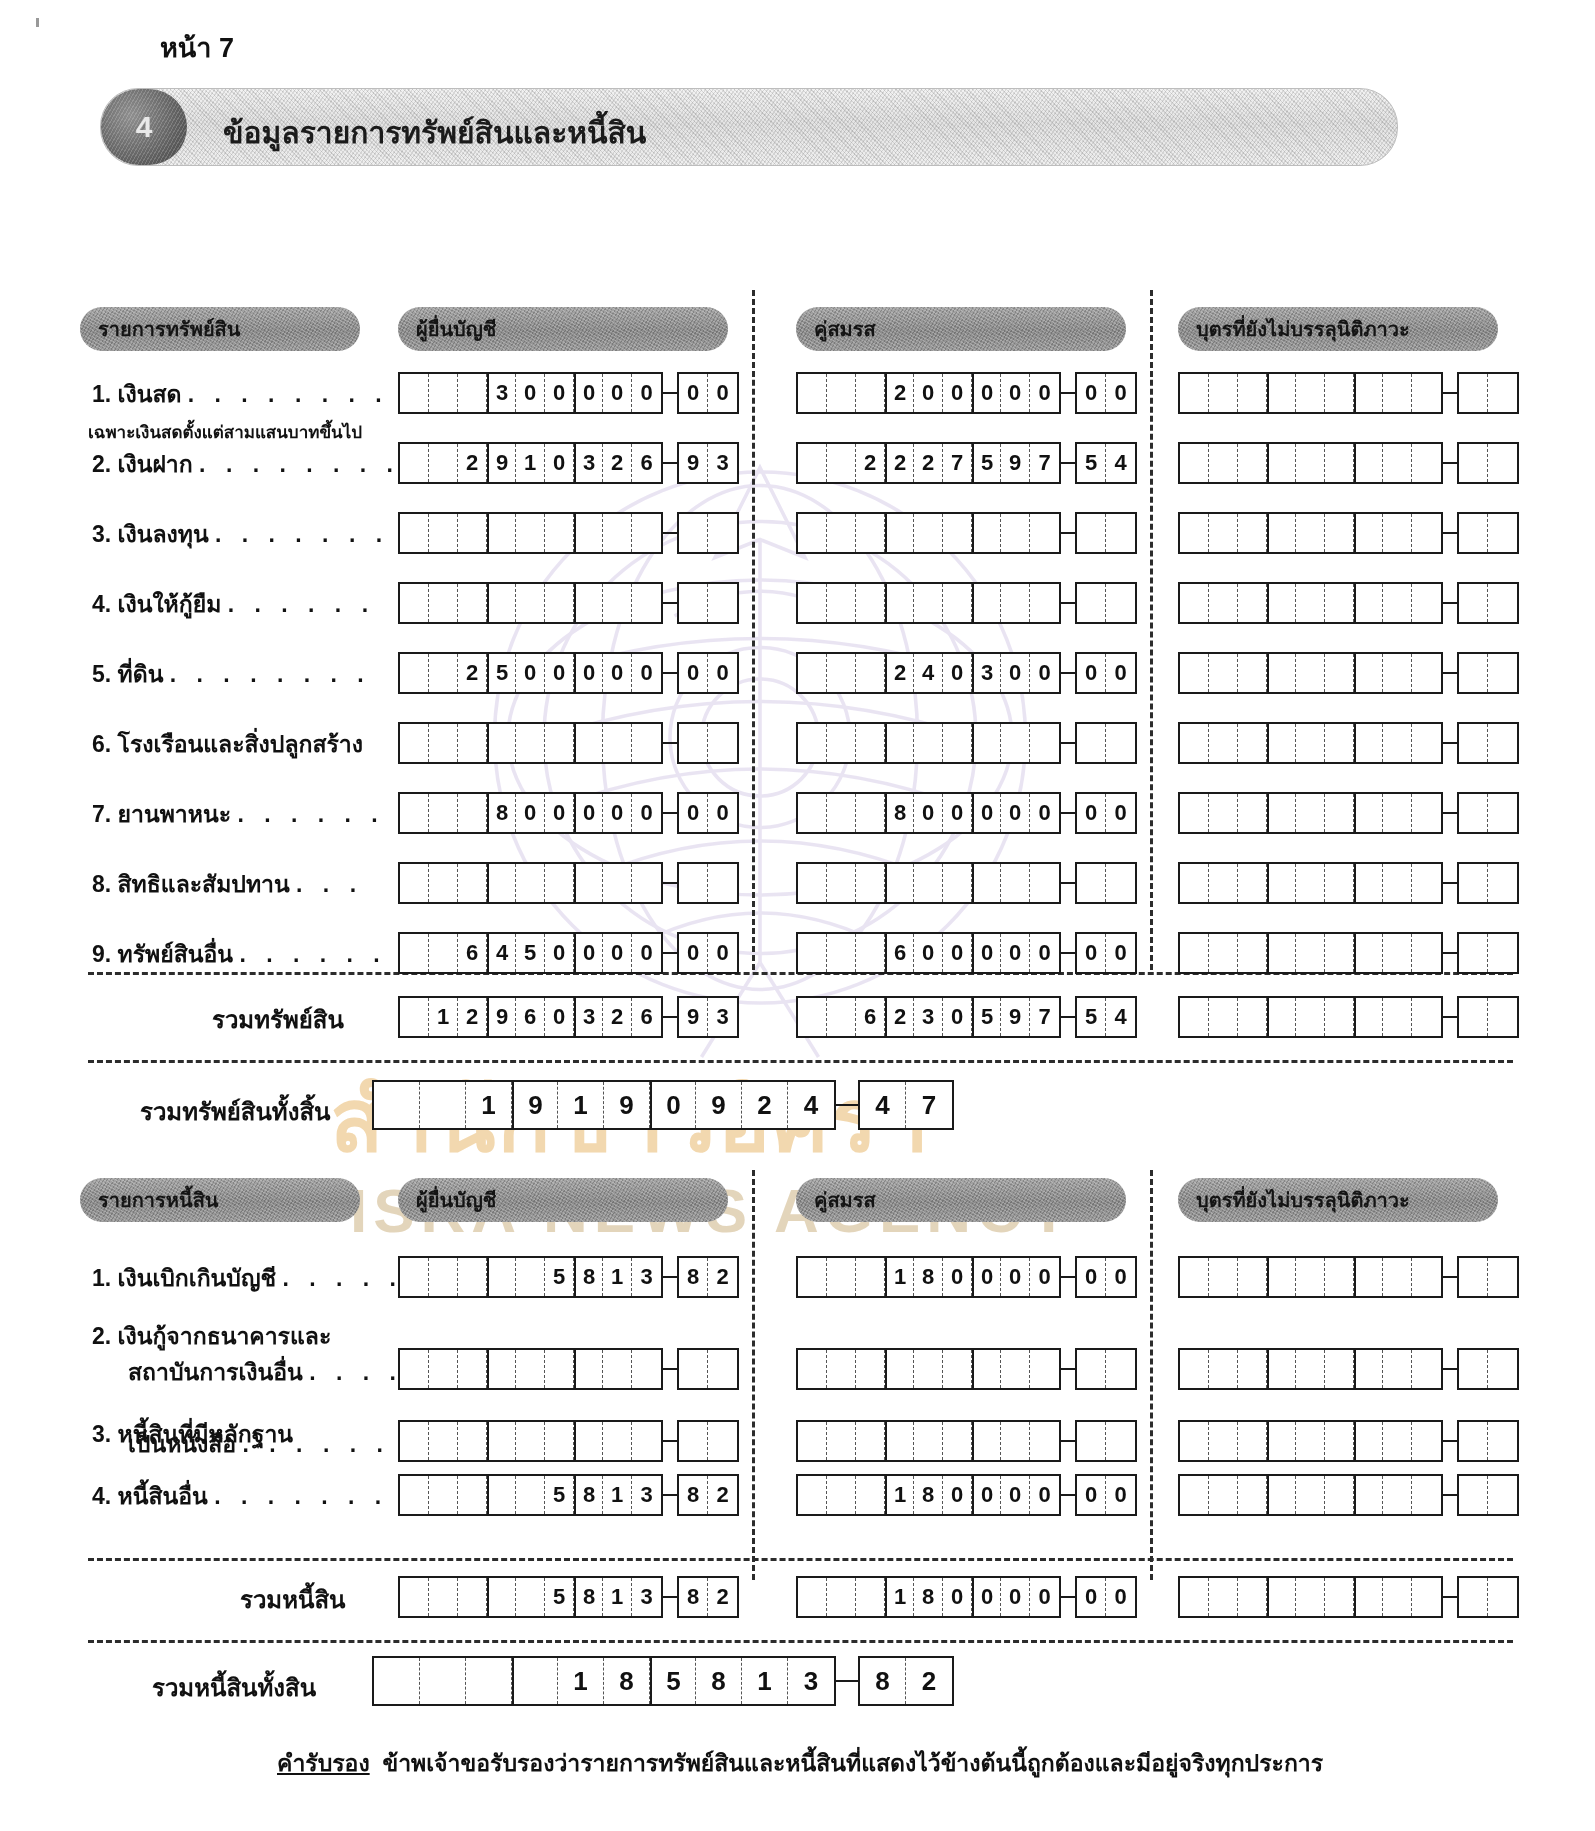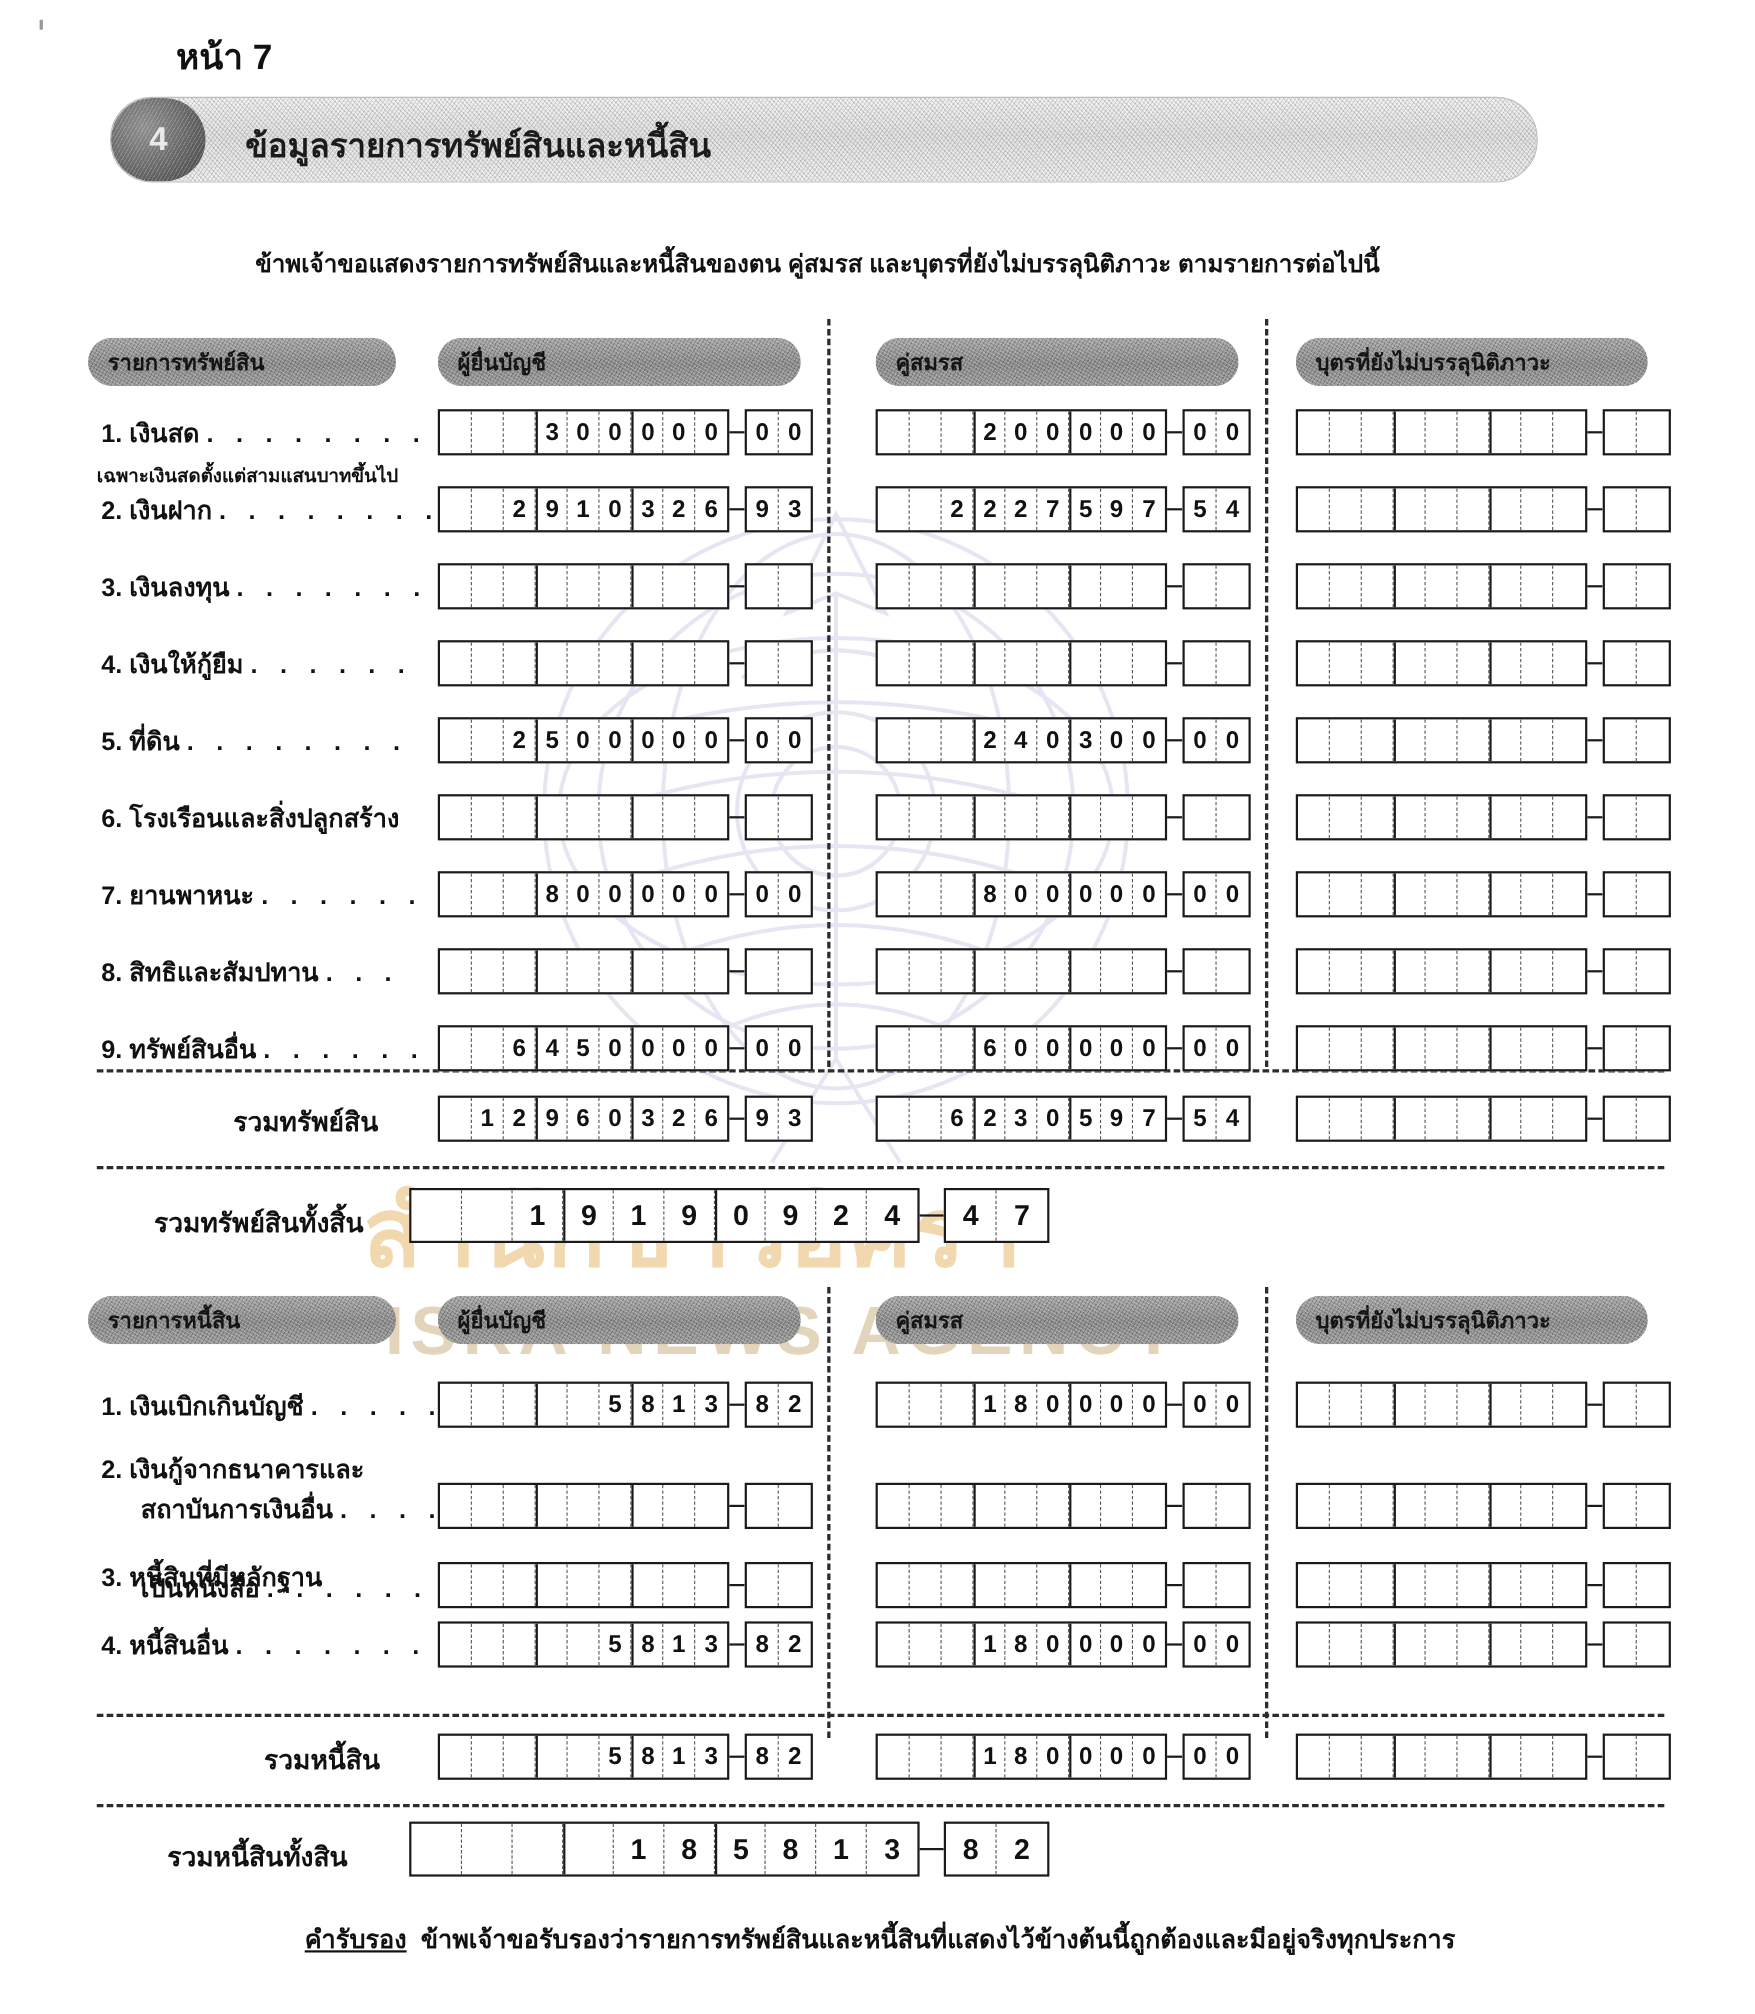--- a/index.html
+++ b/index.html
@@ -27,21 +27,21 @@
   }
   .wm-seal{
     left:420px;top:400px;width:680px;height:720px;
     border-radius:50%;
     opacity:.30;
   }
   .wm-seal svg{width:100%;height:100%;}
 
   
   .pageno{
-    position:absolute;left:160px;top:26px;font-size:32px;font-weight:bold;
+    position:absolute;left:160px;top:26px;font-size:27px;font-weight:bold;
     z-index:3;
   }
   .speck{position:absolute;left:36px;top:18px;width:3px;height:9px;background:#999;}
 
   
   .banner{
     position:absolute;left:100px;top:88px;width:1296px;height:76px;
     border-radius:38px;
     background:
       repeating-linear-gradient(125deg, rgba(0,0,0,.11) 0 1px, rgba(0,0,0,0) 1px 3px),
@@ -155,21 +155,20 @@
   <div class="wm wm-ribbon">สำนักข่าวอิศรา</div>
   <div class="wm wm-eng">ISRA NEWS AGENCY</div>
 
   <div class="speck"></div>
   <div class="pageno">หน้า 7</div>
 
   <div class="banner">
     <div class="num">4</div>
     <div class="btitle">ข้อมูลรายการทรัพย์สินและหนี้สิน</div>
   </div>
-  <div class="intro">ข้าพเจ้าขอแสดงรายการทรัพย์สินและหนี้สินของตน  คู่สมรส  และบุตรที่ยังไม่บรรลุนิติภาวะ  ตามรายการต่อไปนี้</div>
 
   <div class="vdash" style="left:752px;top:290px;height:680px;"></div>
   <div class="vdash" style="left:1150px;top:290px;height:680px;"></div>
   <div class="hdash" style="left:88px;top:972px;width:1425px;"></div>
   <div class="hdash" style="left:88px;top:1060px;width:1425px;"></div>
 
   <div class="pill" style="left:80px;top:307px;width:280px;">
     <span>รายการทรัพย์สิน</span>
   </div>
   <div class="pill" style="left:398px;top:307px;width:330px;">

